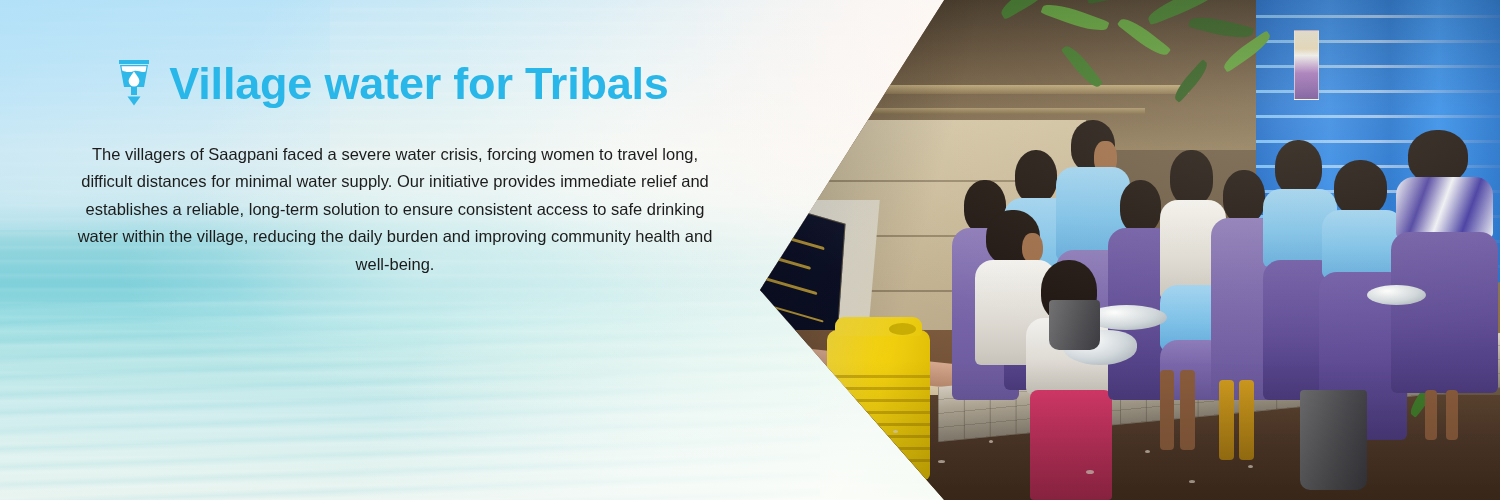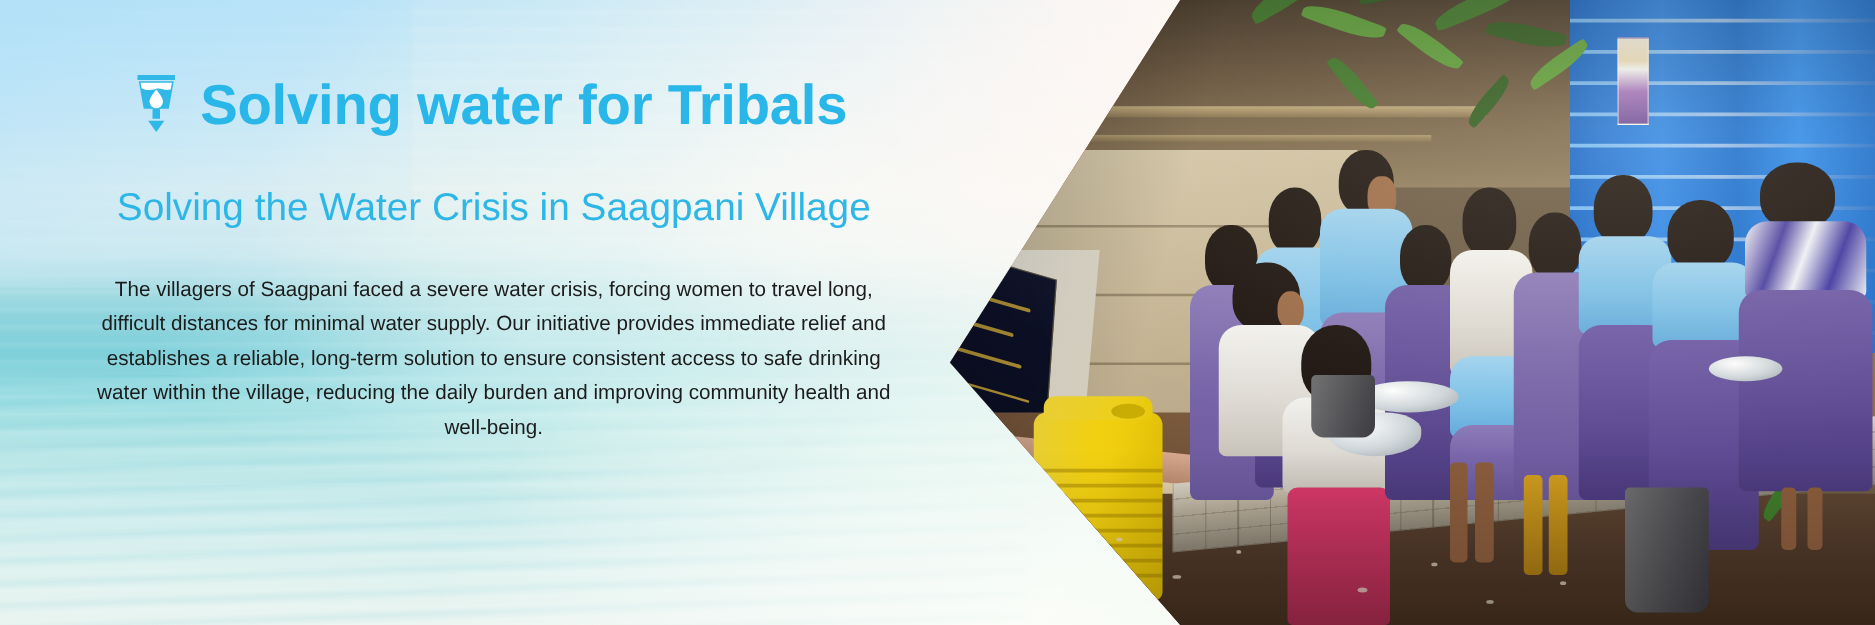--- a/index.html
+++ b/index.html
@@ -369,21 +369,20 @@
 
     <div class="title-row">
       <svg class="water-icon" viewBox="0 0 38 52" aria-hidden="true">
         <path d="M4 2 h30 v4 H4 z" fill="#2fb8e8"></path>
         <path d="M5 7 h28 l-4 22 H9 z" fill="#2fb8e8"></path>
         <path d="M6.5 8.2 h25 l-0.9 5.2 c-4 1.9 -8 -1.6 -12 -0.2 c-4 1.4 -8 1.1 -11.4 -0.6 z" fill="#ffffff"></path>
         <path d="M19 13.5 c3.6 4.6 5.4 7.4 5.4 9.6 a5.4 5.4 0 0 1 -10.8 0 c0 -2.2 1.8 -5 5.4 -9.6 z" fill="#ffffff"></path>
         <path d="M16 29 h6 v8 h-6 z" fill="#2fb8e8"></path>
         <path d="M12.5 38.5 h13 l-6.5 9 z" fill="#2fb8e8"></path>
       </svg>
-      <h1 class="page-title">Solving water for Tribals</h1>
+      <h1 class="page-title">Village water for Tribals</h1>
     </div>
 
-    <h2 class="subtitle">Solving the Water Crisis in Saagpani Village</h2>
 
     <p class="body-text">The villagers of Saagpani faced a severe water crisis, forcing women to travel long, difficult distances for minimal water supply. Our initiative provides immediate relief and establishes a reliable, long-term solution to ensure consistent access to safe drinking water within the village, reducing the daily burden and improving community health and well-being.</p>
   </div>
 
 </div>
 
 </body></html>

